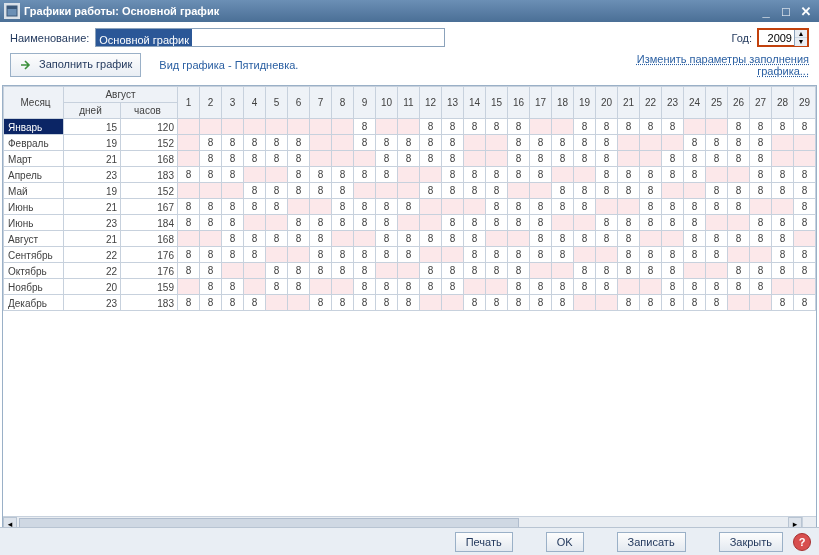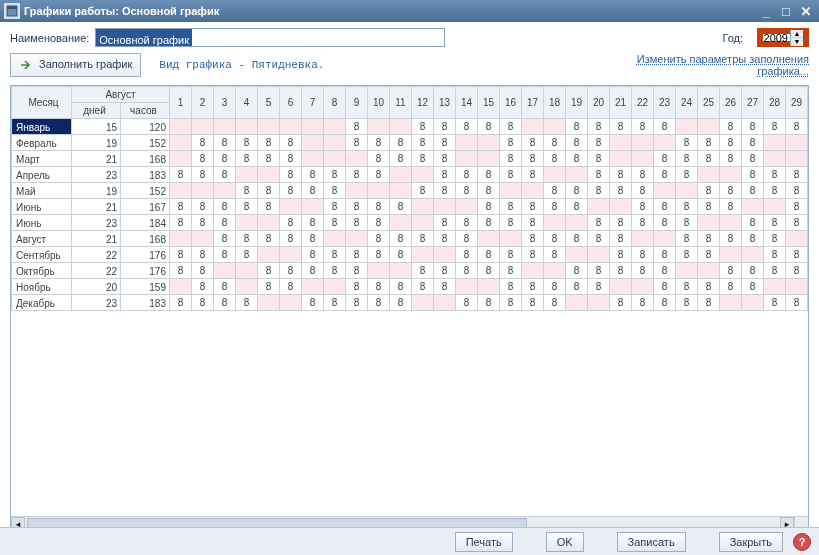--- a/index.html
+++ b/index.html
@@ -53,23 +53,23 @@
     overflow: hidden;
   }
   .name-input .sel {
     background: #2b5797;
     color: #fff;
     padding: 4px 3px;
     display: inline-block;
     height: 17px;
     line-height: 15px;
   }
-  .year-wrap { margin-left: auto; display: flex; align-items: center; gap: 14px; }
+  .year-wrap { margin-left: auto; display: flex; align-items: center; gap: 5px; }
   .year-input {
-    border: 6px solid #c2410c;
+    border: 2px solid #c2410c;
     width: 52px; height: 19px;
     display: flex; align-items: center;
   }
   .year-input span { flex: 1; text-align: right; padding-right: 2px; }
   .spinner {
     width: 13px; display: flex; flex-direction: column;
     border-left: 1px solid #8ba2bb;
   }
   .spin-btn {
     height: 8px; font-size: 7px; line-height: 7px;
@@ -85,28 +85,28 @@
     background: linear-gradient(#fdfdfd, #e9eef4);
     padding: 4px 8px;
     display: flex; gap: 6px;
     cursor: pointer;
     color: #243a5e;
   }
   .arrow-icon {
     width: 14px; height: 14px;
     display: inline-flex; align-items: center; justify-content: center;
   }
-  .schedule-type { margin-left: 18px; color: #2a5fa2; align-self: center; font-family: Liberation Mono, monospace; }
+  .schedule-type { margin-left: 18px; color: #2a5fa2; align-self: center; }
   .edit-link {
     margin-left: auto; text-align: right;
     color: #2a5fa2; text-decoration: underline dotted;
     cursor: pointer; max-width: 200px;
   }
   .grid-wrap {
-    margin: 0 10px;
+    margin: 0 2px;
     border: 1px solid #9ab0c7;
     height: 446px;
     overflow: hidden;
     position: relative;
     background: #fff;
   }
   table.grid {
     border-collapse: collapse;
     width: 100%;
     table-layout: fixed;

